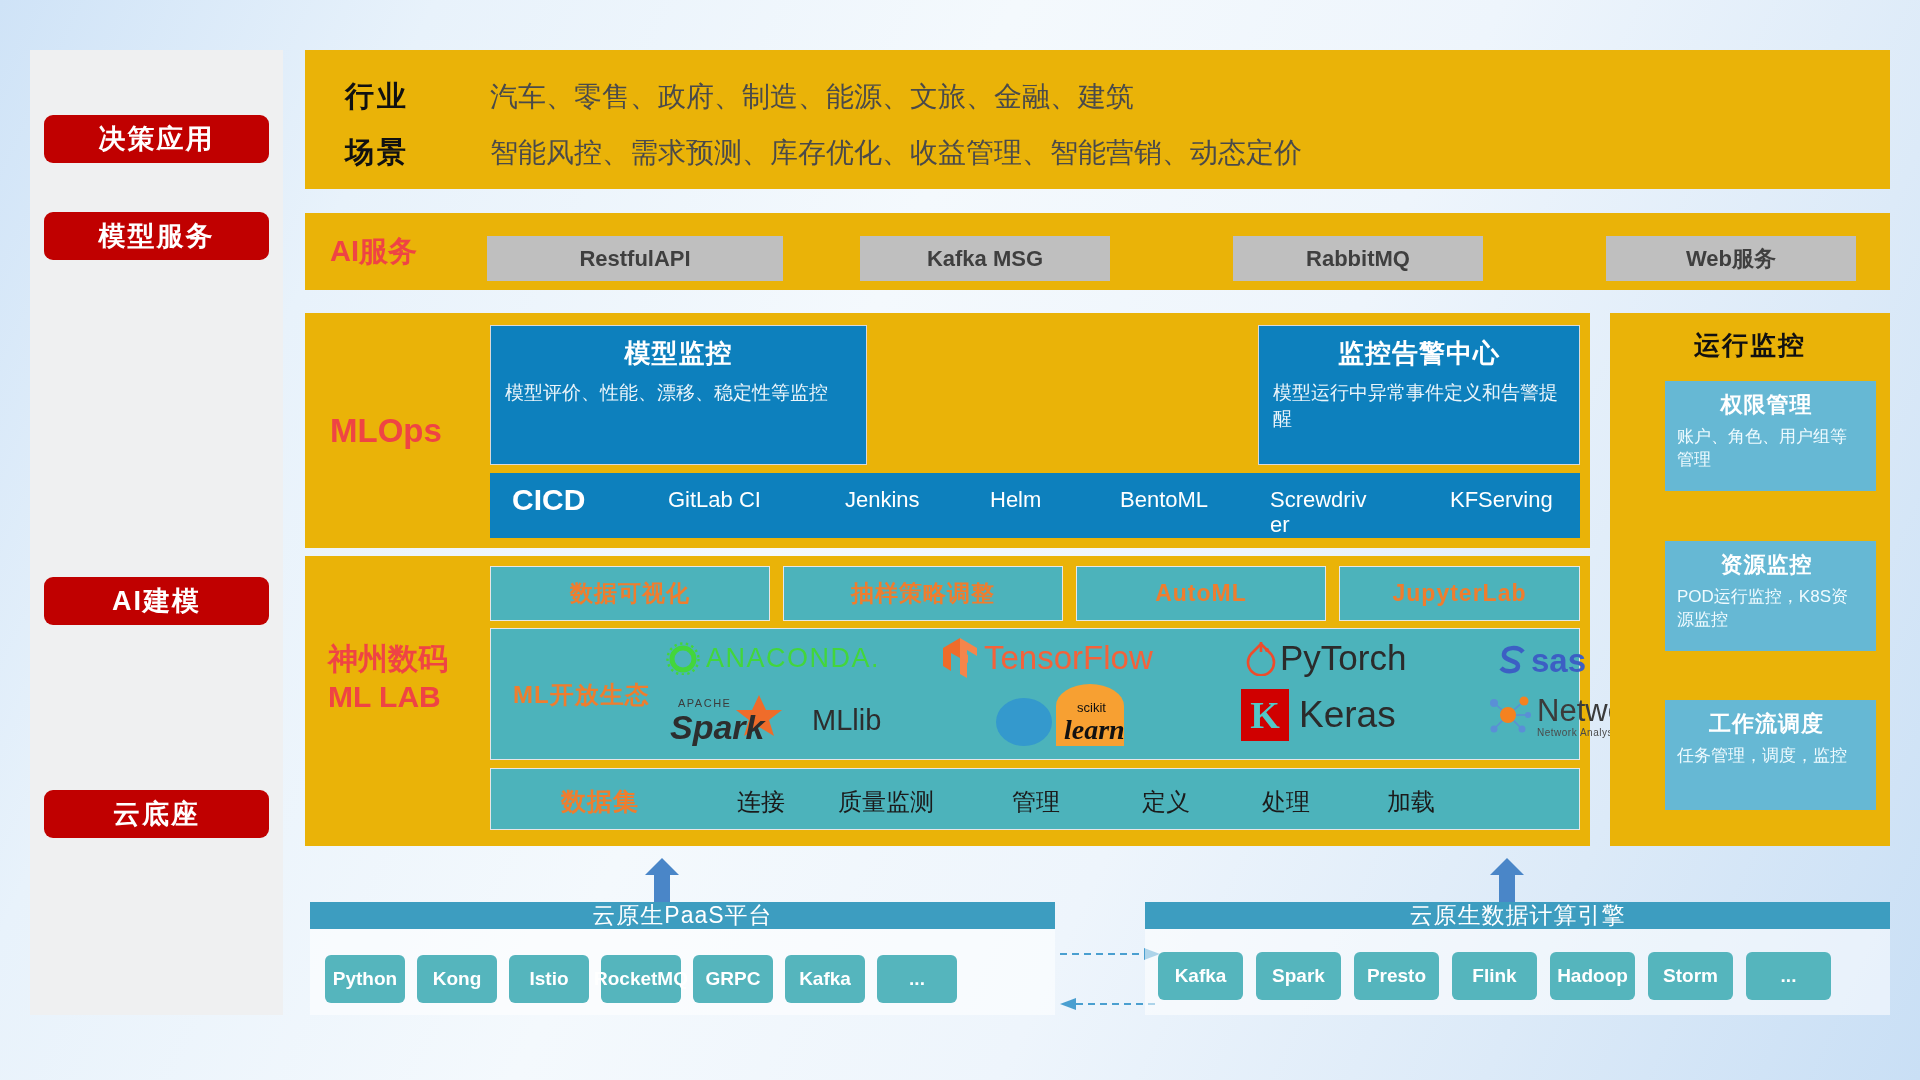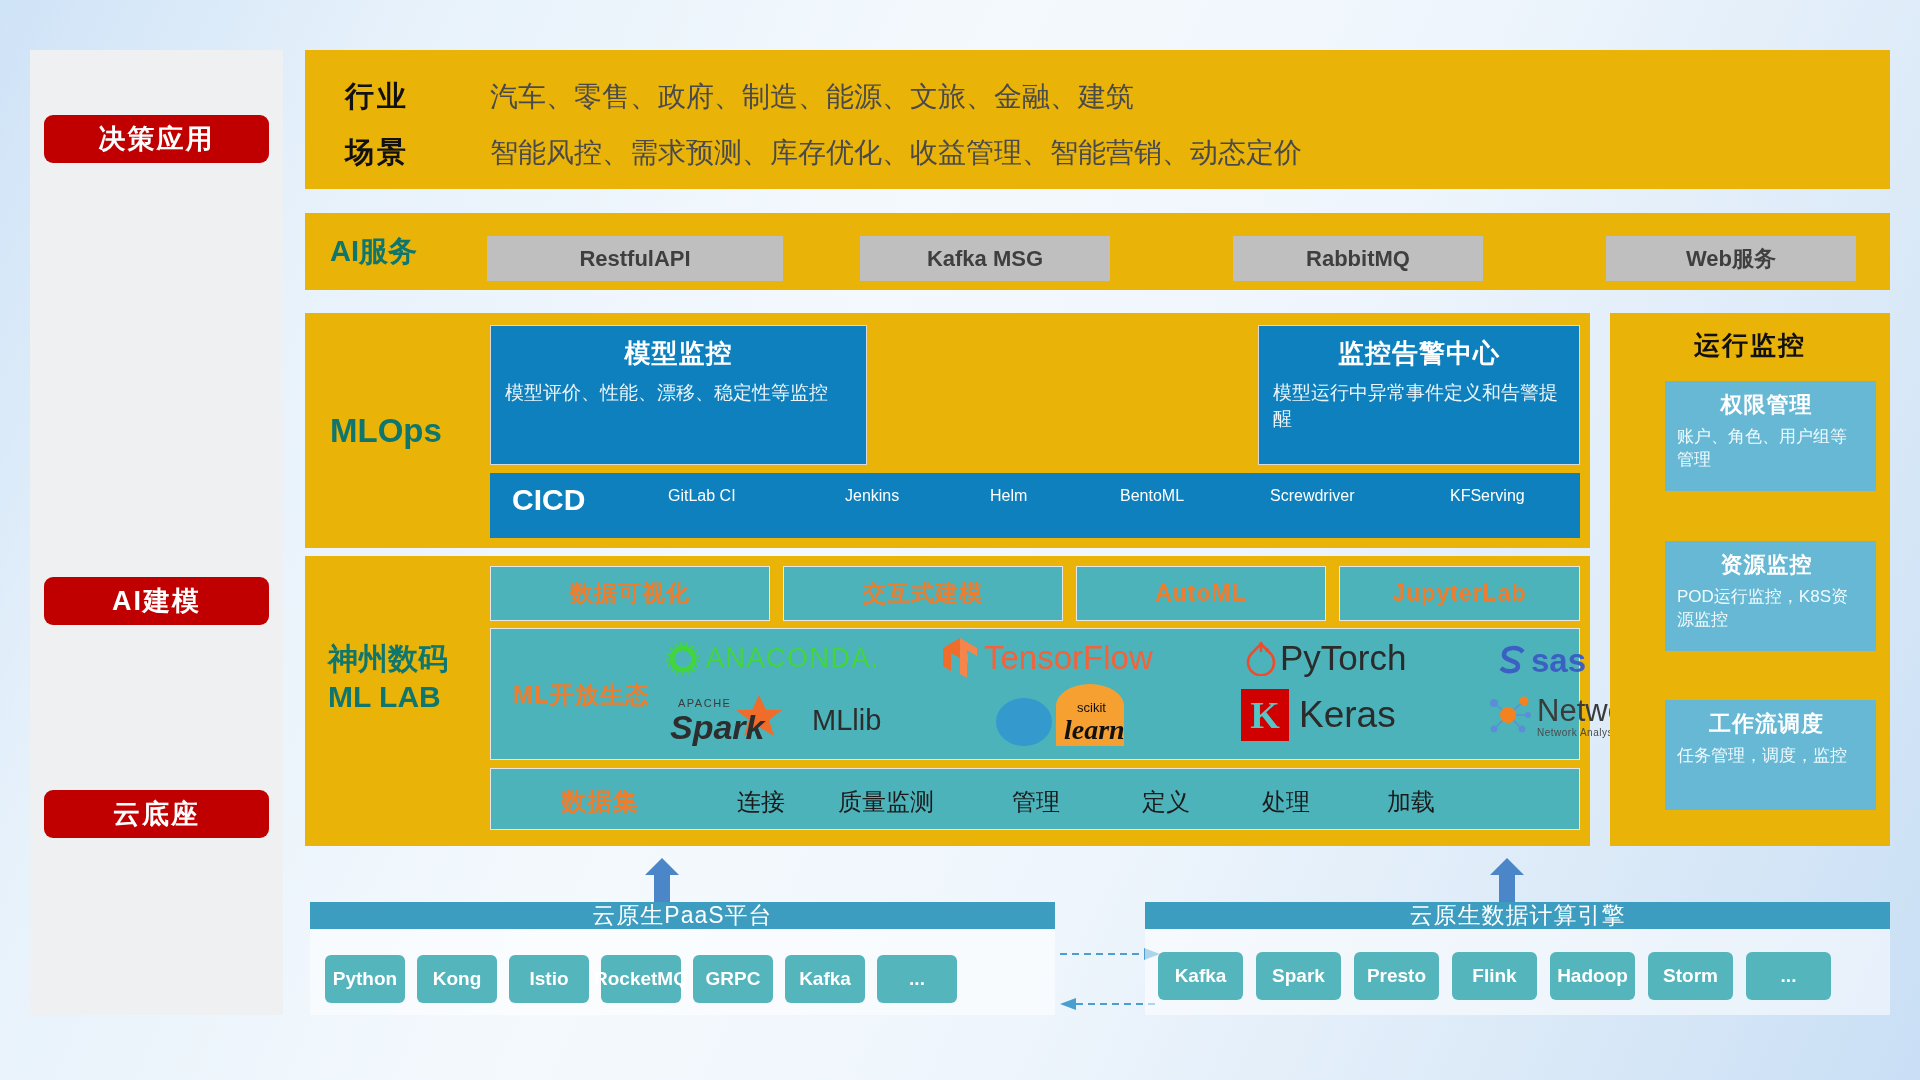--- a/index.html
+++ b/index.html
@@ -21,21 +21,21 @@
     background:#c00000;border-radius:9px;
     color:#fff;font-weight:bold;font-size:27px;
     display:flex;align-items:center;justify-content:center;
     letter-spacing:2px;
   }
 
   
   .band{position:absolute;background:#eab308;}
 
   .row-label{
-    position:absolute;color:#0f766e;font-weight:bold;
+    position:absolute;color:#ef4444;font-weight:bold;
     display:flex;align-items:center;
   }
 
   
   #band-app{left:305px;top:50px;width:1585px;height:139px;}
   .app-key{
     position:absolute;left:40px;font-size:29px;font-weight:bold;color:#111;
     letter-spacing:3px;
   }
   .app-val{
@@ -61,21 +61,21 @@
   .ops-card .t{color:#fff;font-weight:bold;font-size:26px;text-align:center;letter-spacing:1px;}
   .ops-card .d{color:#eaf4fa;font-size:19px;line-height:1.35;margin-top:9px;}
   #cicd-bar{
     position:absolute;left:490px;top:473px;width:1090px;height:65px;
     background:#0d80bd;overflow:hidden;
   }
   #cicd-bar .cicd-title{
     position:absolute;left:22px;top:10px;color:#fff;font-weight:bold;font-size:30px;
   }
   .cicd-item{
-    position:absolute;top:14px;width:105px;color:#fff;font-size:16px;
+    position:absolute;top:14px;width:105px;color:#fff;font-size:22px;
     line-height:1.15;word-break:break-all;
   }
 
   
   #band-lab{left:305px;top:556px;width:1285px;height:290px;}
   .lab-label{left:328px;top:640px;font-size:30px;line-height:1.25;display:block;}
   .lab-top{
     position:absolute;top:566px;height:55px;background:#4cb3bb;
     display:flex;align-items:center;justify-content:center;
     color:#ef7d2e;font-weight:bold;font-size:23px;letter-spacing:1px;
@@ -129,20 +129,23 @@
   .up-arrow{position:absolute;width:34px;}
 </style>
 </head>
 <body>
 
 <div class="page">
 
   <div class="rail">
     <div class="rail-chip" style="top:65px">
         <span>决策应用</span>
+      </div>
+    <div class="rail-chip" style="top:162px">
+        <span>模型服务</span>
       </div>
     <div class="rail-chip" style="top:527px">
         <span>AI建模</span>
       </div>
     <div class="rail-chip" style="top:740px">
         <span>云底座</span>
       </div>
   </div>
 
   <div class="band" id="band-app">
@@ -192,21 +195,21 @@
   <div class="band" id="band-lab"></div>
   <div class="row-label lab-label">
     <div style="font-weight:bold">神州数码</div>
     <div style="font-weight:bold">ML LAB</div>
   </div>
 
   <div class="lab-top" style="left:490px;width:280px">
       <span>数据可视化</span>
     </div>
   <div class="lab-top" style="left:783px;width:280px">
-      <span>交互式建模</span>
+      <span>抽样策略调整</span>
     </div>
   <div class="lab-top" style="left:1076px;width:250px">
       <span>AutoML</span>
     </div>
   <div class="lab-top" style="left:1339px;width:241px">
       <span>JupyterLab</span>
     </div>
 
   <div id="eco-box">
     <div class="eco-title">ML开放生态</div>

